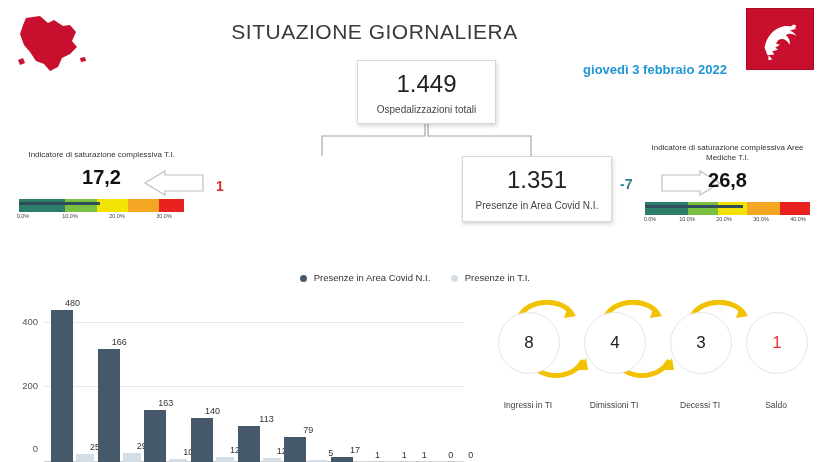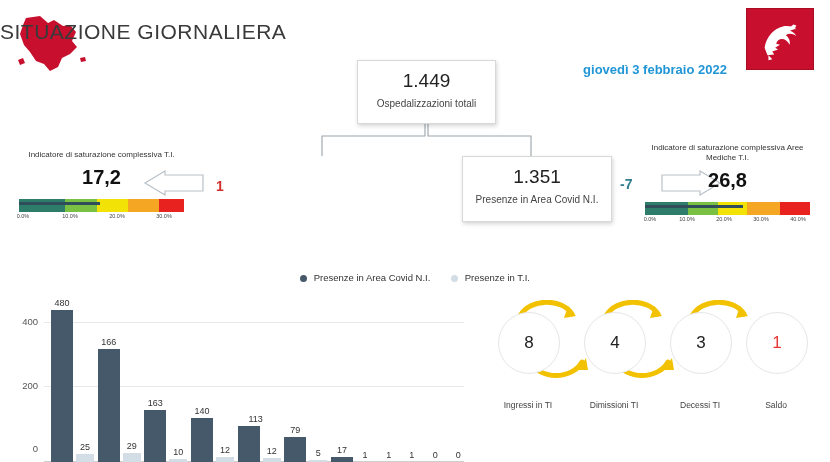--- a/index.html
+++ b/index.html
@@ -8,21 +8,21 @@
     background:#ffffff;
     font-family:"Liberation Sans", sans-serif;
     color:#222;
     overflow:hidden;
     position:relative;
   }
   .root{position:relative;width:830px;height:462px;}
 
   
   .title{
-    position:absolute;left:0;top:20px;width:749px;
+    position:absolute;left:0;top:20px;width:749px;text-align:center;
     font-size:21px;letter-spacing:.5px;color:#3a3a3a;
   }
   .date{
     position:absolute;left:530px;top:62px;width:250px;text-align:center;
     font-size:13px;font-weight:bold;color:#2196d6;
   }
 
   
   .map{position:absolute;left:14px;top:14px;width:76px;height:60px;}
 
@@ -32,21 +32,21 @@
     background:#c8102e;border:1px solid #aa0d26;
     display:flex;align-items:center;justify-content:center;
   }
 
   
   .box{
     position:absolute;background:#ffffff;border:1px solid #d8d8d8;
     box-shadow:1px 2px 4px rgba(0,0,0,.17);
     text-align:center;
   }
-  .box .big{font-size:19px;color:#222;margin-top:9px;}
+  .box .big{font-size:24px;color:#222;margin-top:9px;}
   .box .lbl{font-size:10px;color:#444;margin-top:6px;}
 
   #box-tot{left:357px;top:60px;width:137px;height:62px;}
   #box-ti{left:250px;top:156px;width:142px;height:64px;}
   #box-nic{left:462px;top:156px;width:148px;height:64px;}
 
   .connector{position:absolute;stroke:#9aa3ab;stroke-width:1.2;fill:none;}
 
   
   .sat{position:absolute;width:175px;text-align:center;}
@@ -74,21 +74,21 @@
   .legend .it{display:inline-block;margin:0 9px;}
 
   
   .chart{position:absolute;left:0;top:288px;width:470px;height:174px;}
   .axis-lab{position:absolute;font-size:9.5px;color:#555;text-align:right;width:34px;}
   .gridline{position:absolute;left:44px;width:420px;height:1px;background:#e8e8e8;}
   .bars{position:absolute;left:44px;bottom:0;height:160px;width:420px;}
   .grp{position:absolute;bottom:0;}
   .bar-dark{position:absolute;bottom:0;background:#46596b;}
   .bar-light{position:absolute;bottom:0;background:#d2dde6;}
-  .vlab{position:absolute;font-size:9px;color:#333;text-align:center;white-space:nowrap;}
+  .vlab{position:absolute;font-size:9px;color:#333;text-align:right;white-space:nowrap;}
   .baseline{position:absolute;left:44px;bottom:0;width:420px;height:1px;background:#cfcfcf;}
 
   
   .flow{position:absolute;left:478px;top:300px;width:345px;height:92px;}
   .circ{
     position:absolute;width:60px;height:60px;border-radius:50%;
     background:#fff;border:1.6px solid #e6e6e6;
     display:flex;align-items:center;justify-content:center;
     font-size:17px;color:#222;
   }

